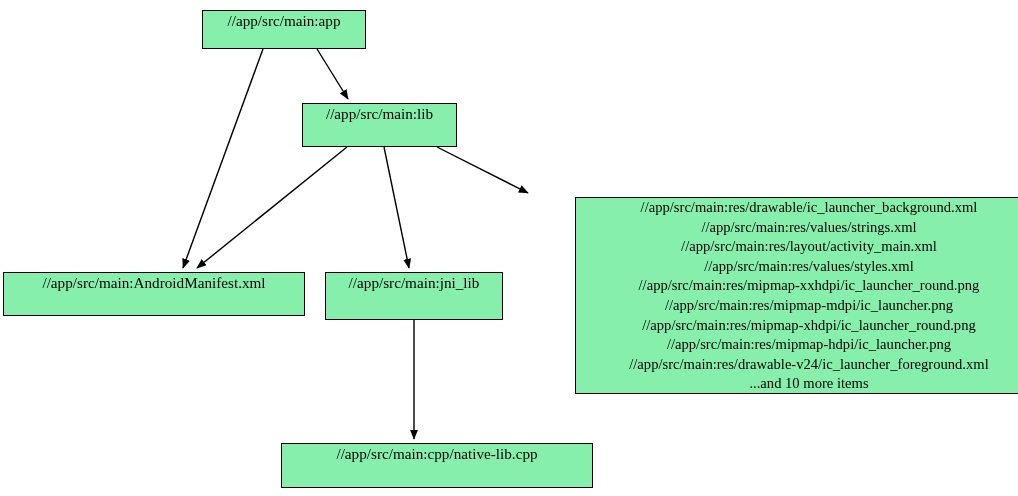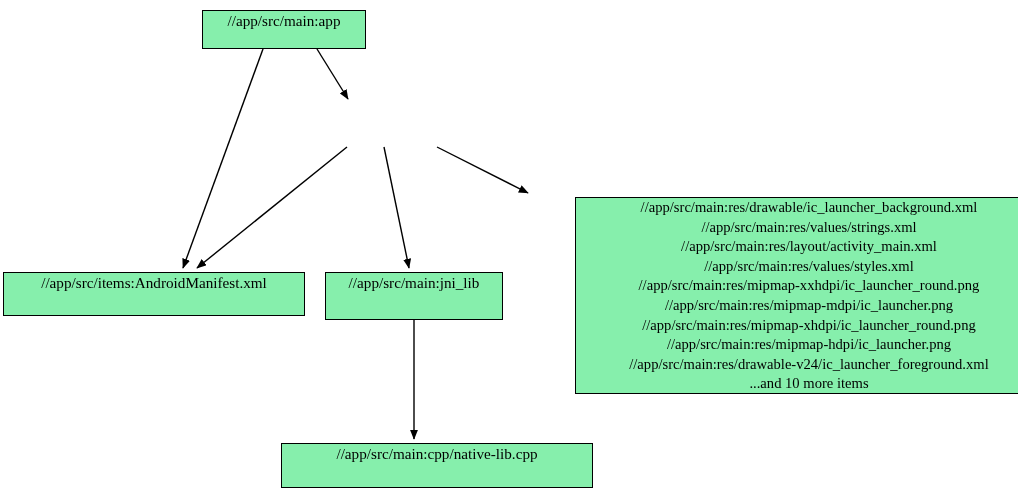--- a/index.html
+++ b/index.html
@@ -72,23 +72,26 @@
       <path d="M 384,147 L 409,268"></path>
       <path d="M 437,147 L 528,193"></path>
       <path d="M 414,316 L 414,439"></path>
     </g>
   </svg>
 
   <div class="node node-app">
     <span class="node-label">//app/src/main:app</span>
   </div>
 
+  <div class="node node-lib">
+    <span class="node-label">//app/src/main:lib</span>
+  </div>
 
   <div class="node node-manifest">
-    <span class="node-label">//app/src/items:AndroidManifest.xml</span>
+    <span class="node-label">//app/src/main:AndroidManifest.xml</span>
   </div>
 
   <div class="node node-jni">
     <span class="node-label">//app/src/main:jni_lib</span>
   </div>
 
   <div class="node node-res">
     <span class="node-label">//app/src/main:res/drawable/ic_launcher_background.xml
 //app/src/main:res/values/strings.xml
 //app/src/main:res/layout/activity_main.xml

